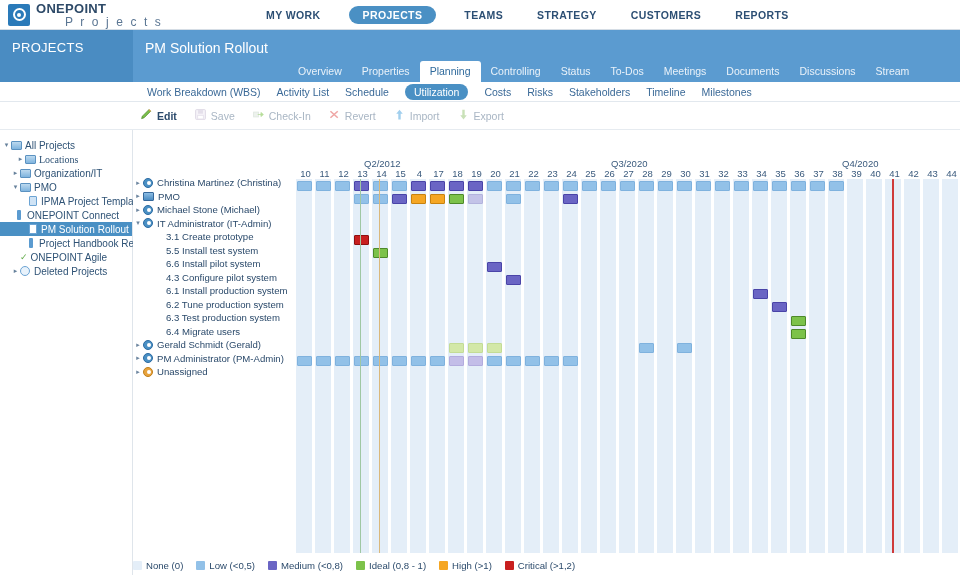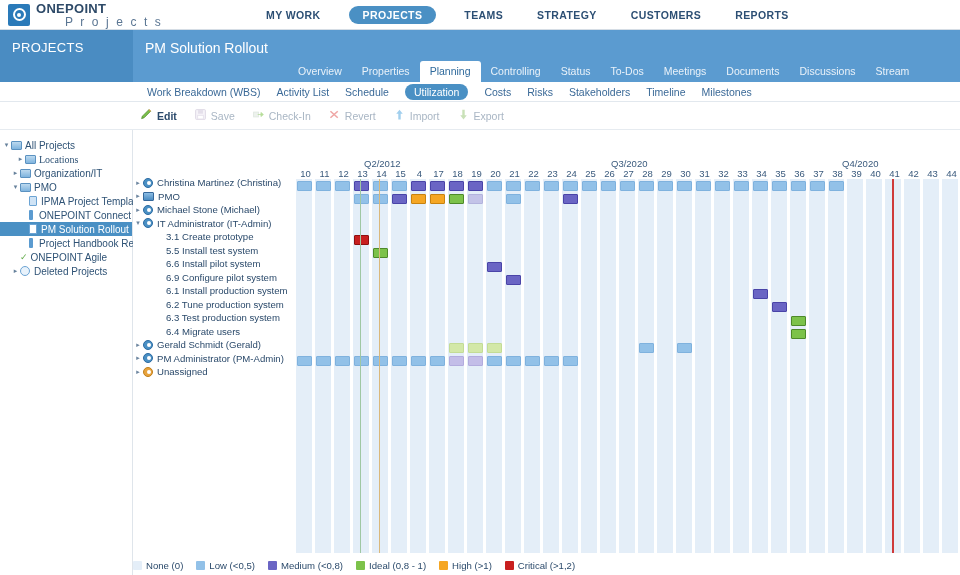--- a/index.html
+++ b/index.html
@@ -269,21 +269,21 @@
       <div class="tree-row" style="padding-left: 11px;">
         <span class="arrow">▾</span>
         <span class="fold"></span>
         <span>PMO</span>
       </div>
       <div class="tree-row" style="padding-left: 20px;">
         <span class="arrow"></span>
         <span class="doc"></span>
         <span>IPMA Project Template</span>
       </div>
-      <div class="tree-row" style="padding-left: 20px;">
+      <div class="tree-row" style="padding-left: 8px;">
         <span class="arrow"></span>
         <span class="bar-ic"></span>
         <span>ONEPOINT Connect</span>
       </div>
       <div class="tree-row sel" style="padding-left: 20px;">
         <span class="arrow"></span>
         <span class="doc white"></span>
         <span>PM Solution Rollout</span>
       </div>
       <div class="tree-row" style="padding-left: 20px;">
@@ -334,21 +334,21 @@
           <div class="nrow">
             <span class="ar"></span>
             <span class="txt indent">5.5 Install test system</span>
           </div>
           <div class="nrow">
             <span class="ar"></span>
             <span class="txt indent">6.6 Install pilot system</span>
           </div>
           <div class="nrow">
             <span class="ar"></span>
-            <span class="txt indent">6.9 Configure pilot system</span>
+            <span class="txt indent">4.3 Configure pilot system</span>
           </div>
           <div class="nrow">
             <span class="ar"></span>
             <span class="txt indent">6.1 Install production system</span>
           </div>
           <div class="nrow">
             <span class="ar"></span>
             <span class="txt indent">6.2 Tune production system</span>
           </div>
           <div class="nrow">

